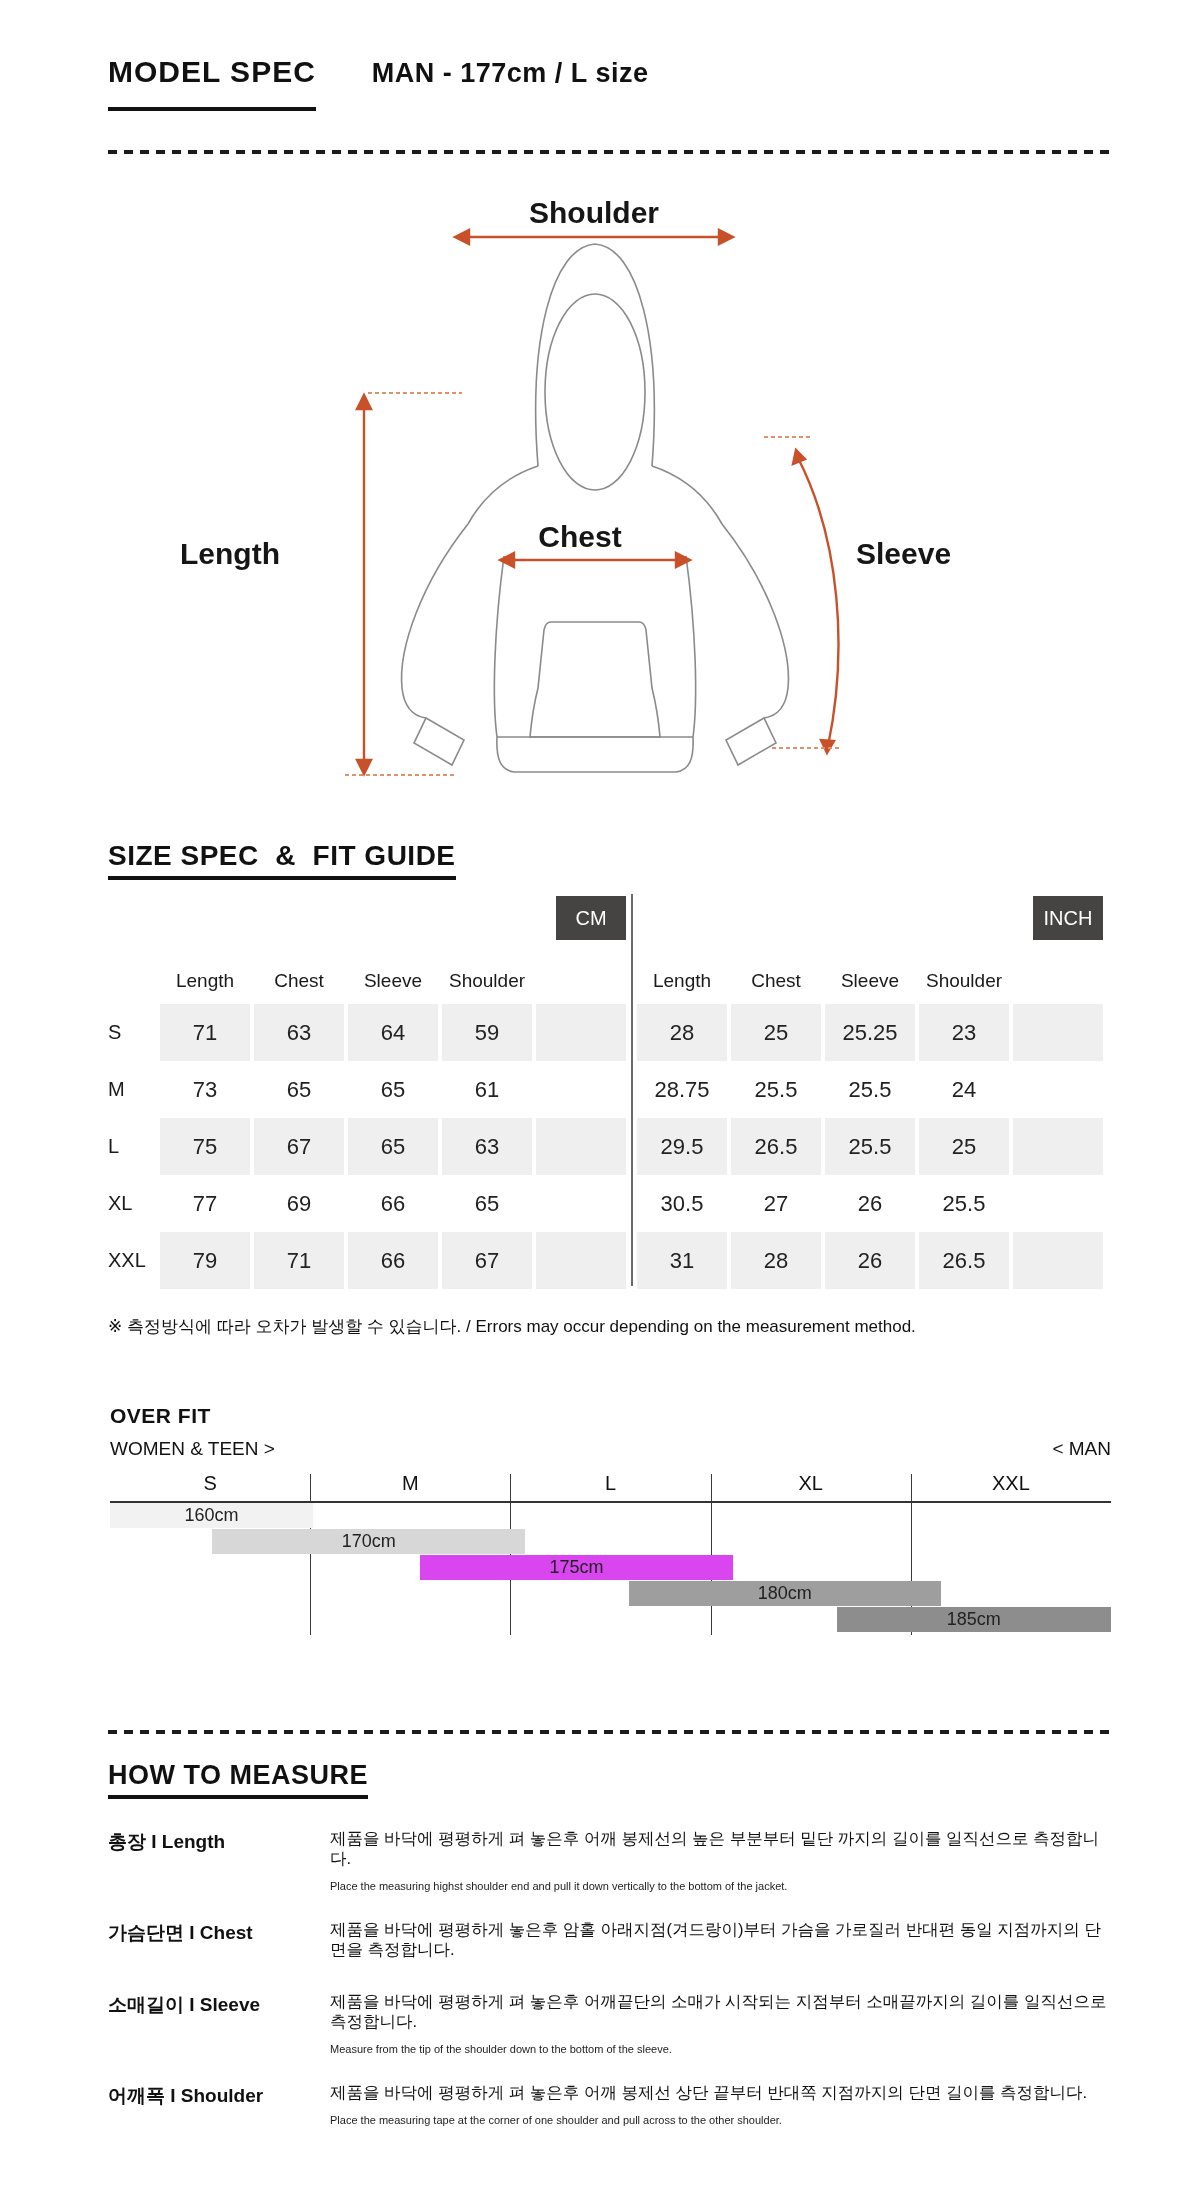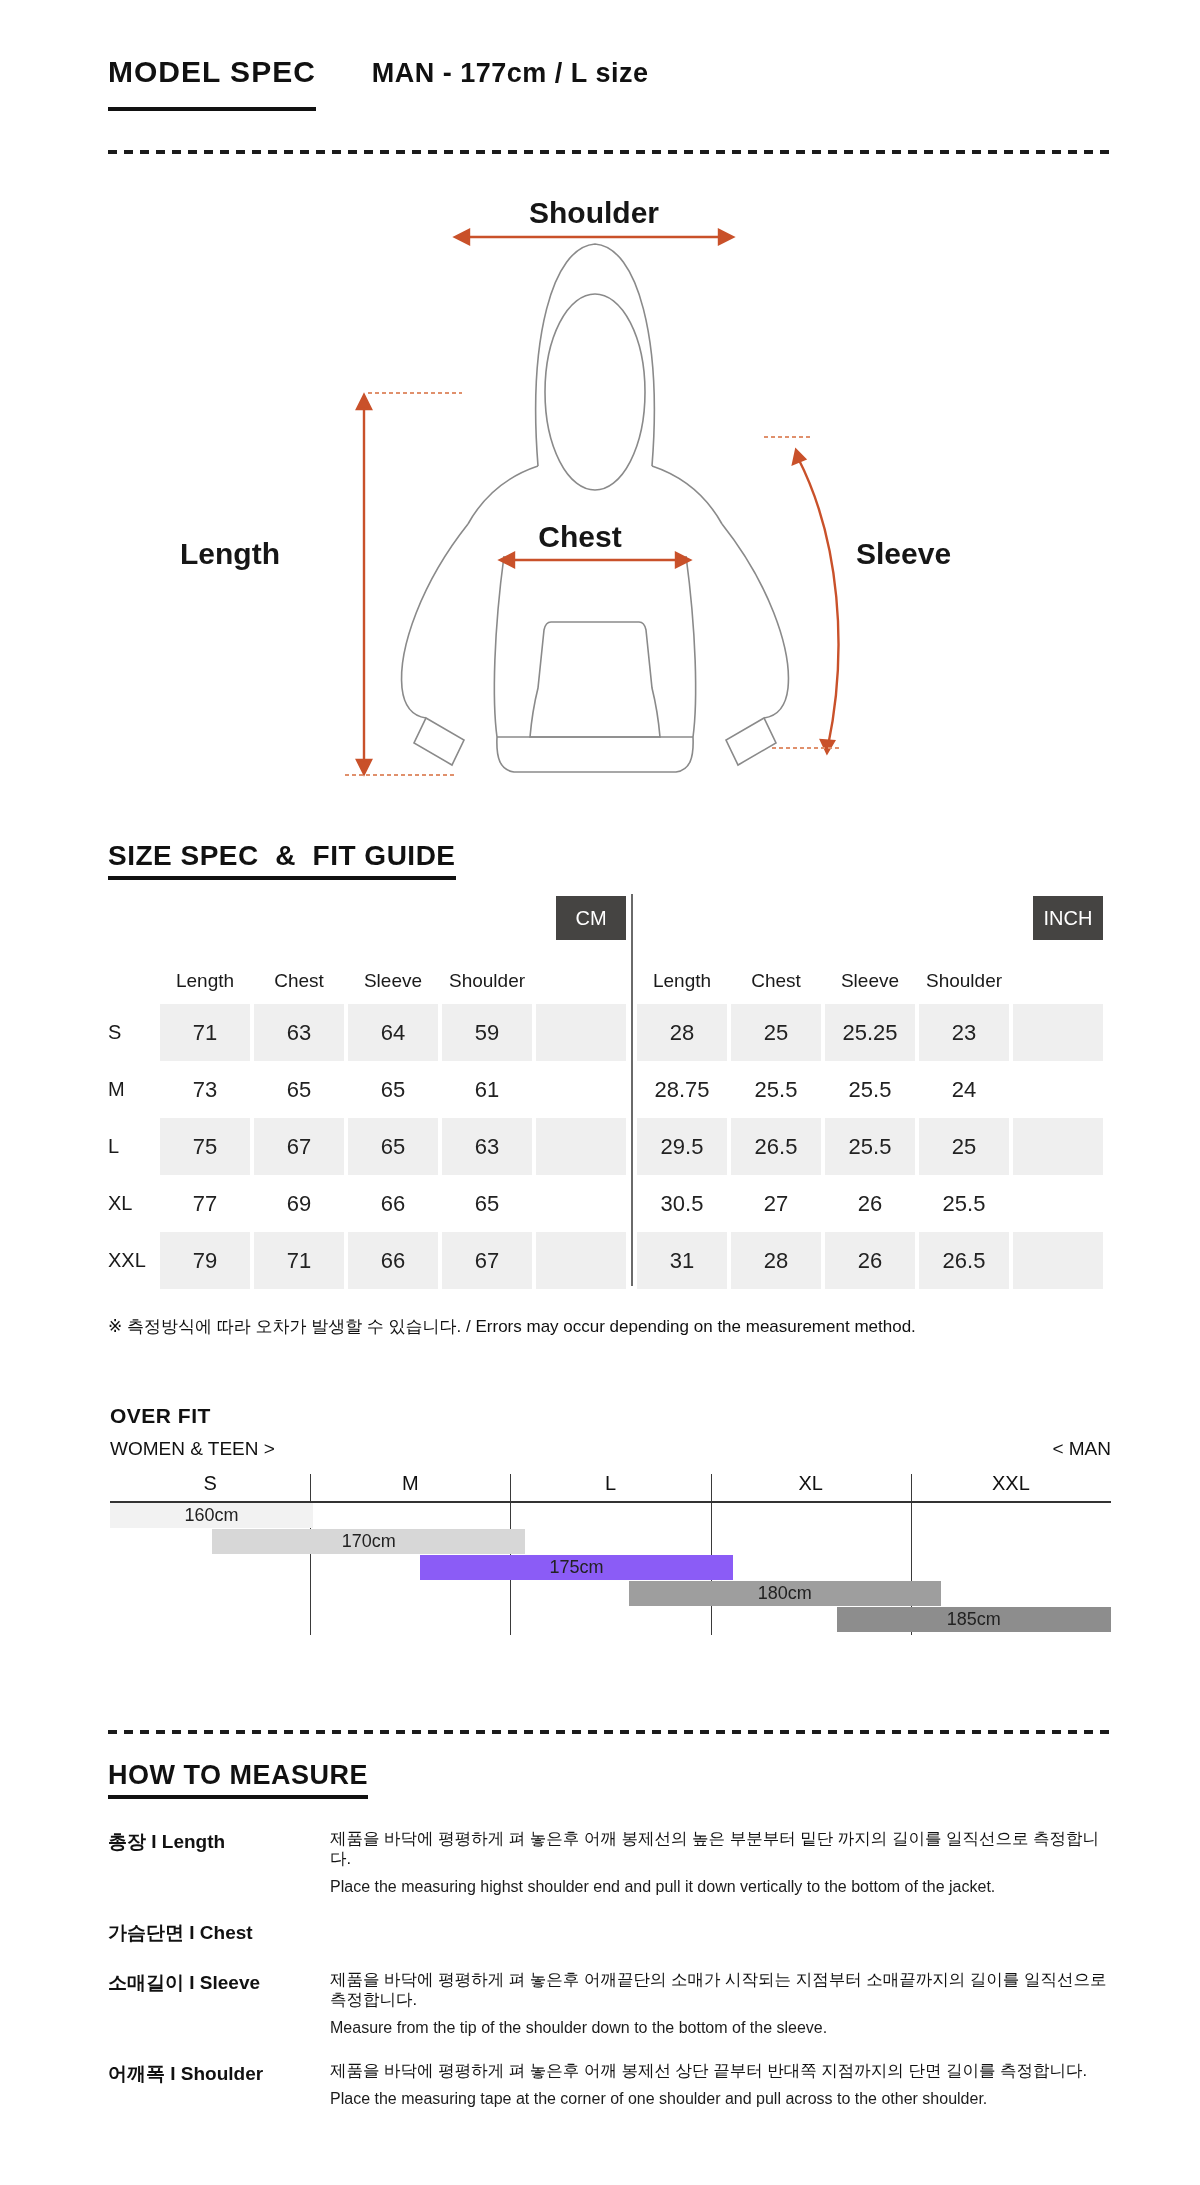--- a/index.html
+++ b/index.html
@@ -44,21 +44,21 @@
   .fit-grid{position:absolute;top:2px;bottom:3px;width:1px;background:#3a3a3a;}
   .fit-bars{position:absolute;left:0;top:31px;width:100%;height:130px;}
   .fit-bar{position:absolute;height:25px;display:flex;align-items:center;justify-content:center;font-size:18px;color:#222;}
 
   
   .howto-title{font-size:27px;font-weight:bold;letter-spacing:0.5px;border-bottom:4px solid #111;padding-bottom:4px;display:inline-block;}
   .mrow{display:flex;margin-bottom:23px;}
   .mlabel{width:222px;font-size:19px;font-weight:bold;color:#111;flex-shrink:0;padding-top:1px;}
   .mdesc{width:782px;}
   .mko{font-size:16.5px;color:#111;line-height:20px;margin-bottom:9px;}
-  .men{font-size:16px;color:#1c1c1c;line-height:19px;}
+  .men{font-size:11px;color:#1c1c1c;line-height:19px;}
 </style>
 </head>
 <body>
 
 <div class="abs" style="left:108px;top:55px;">
   <span class="model-title">MODEL SPEC</span><span class="model-info">MAN - 177cm / L size</span>
 </div>
 
 <div class="abs dashline" style="left:108px;top:150px;width:1004px;"></div>
 
@@ -243,21 +243,21 @@
   <div class="fit-grid" style="left:60%;"></div>
   <div class="fit-grid" style="left:80%;"></div>
   <div class="fit-topline"></div>
   <div class="fit-bars">
     <div class="fit-bar" style="top: 0px; left: 0%; width: 20.3%; background: rgb(242, 242, 242);">
         <span>160cm</span>
       </div>
     <div class="fit-bar" style="top: 26px; left: 10.2%; width: 31.3%; background: rgb(215, 215, 215);">
         <span>170cm</span>
       </div>
-    <div class="fit-bar" style="top: 52px; left: 31%; width: 31.2%; background: #8b5cf6;">
+    <div class="fit-bar" style="top: 52px; left: 31%; width: 31.2%; background: #d946ef;">
         <span>175cm</span>
       </div>
     <div class="fit-bar" style="top: 78px; left: 51.8%; width: 31.2%; background: rgb(158, 158, 158);">
         <span>180cm</span>
       </div>
     <div class="fit-bar" style="top: 104px; left: 72.6%; width: 27.4%; background: rgb(141, 141, 141);">
         <span>185cm</span>
       </div>
   </div>
 </div>
@@ -272,20 +272,21 @@
   <div class="mrow">
     <div class="mlabel">총장 I Length</div>
     <div class="mdesc">
       <div class="mko">제품을 바닥에 평평하게 펴 놓은후 어깨 봉제선의 높은 부분부터 밑단 까지의 길이를 일직선으로 측정합니다.</div>
       <div class="men">Place the measuring highst shoulder end and pull it down vertically to the bottom of the jacket.</div>
     </div>
   </div>
   <div class="mrow">
     <div class="mlabel">가슴단면 I Chest</div>
     <div class="mdesc">
+      <div class="mko">제품을 바닥에 평평하게 놓은후 암홀 아래지점(겨드랑이)부터 가슴을 가로질러 반대편 동일 지점까지의 단면을 측정합니다.</div>
     </div>
   </div>
   <div class="mrow">
     <div class="mlabel">소매길이 I Sleeve</div>
     <div class="mdesc">
       <div class="mko">제품을 바닥에 평평하게 펴 놓은후 어깨끝단의 소매가 시작되는 지점부터 소매끝까지의 길이를 일직선으로 측정합니다.</div>
       <div class="men">Measure from the tip of the shoulder down to the bottom of the sleeve.</div>
     </div>
   </div>
   <div class="mrow">

